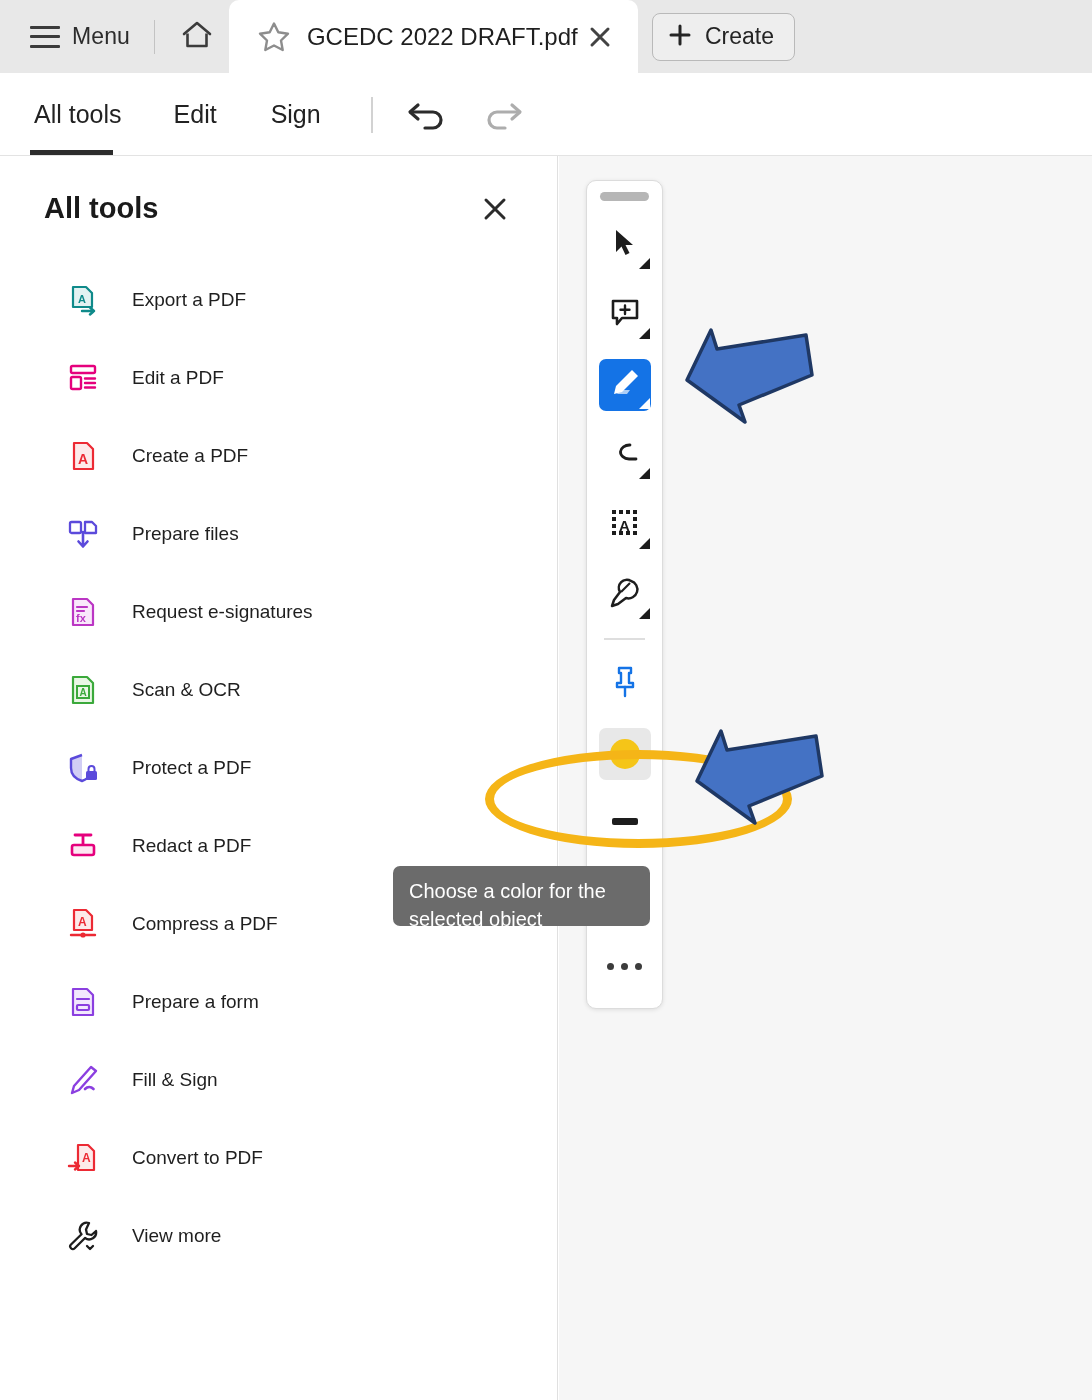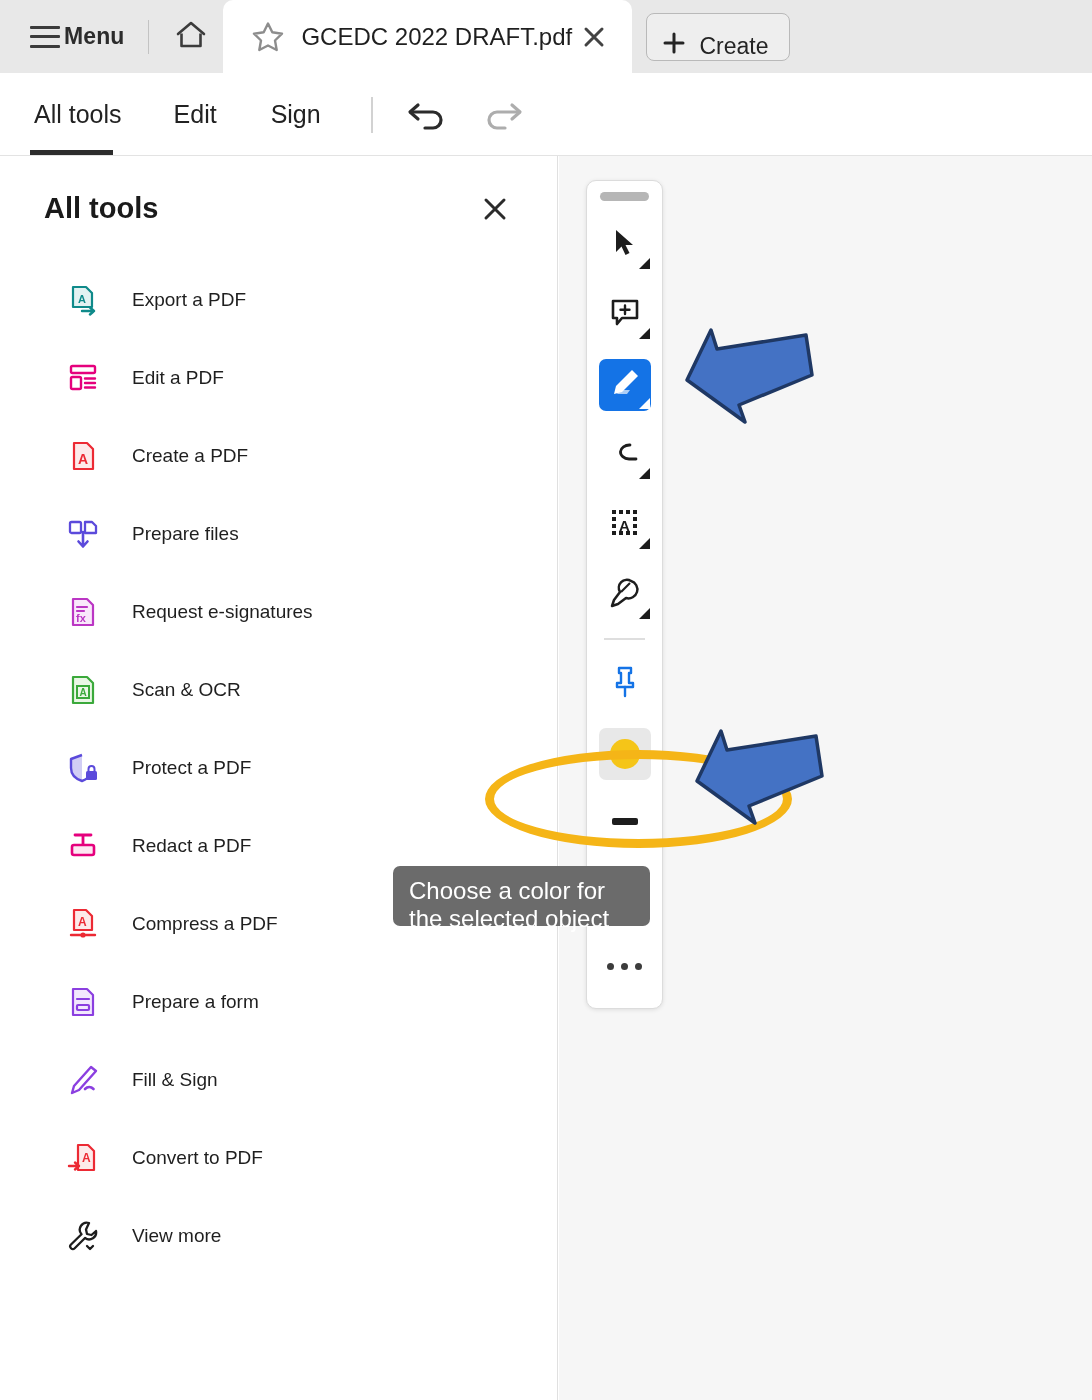--- a/index.html
+++ b/index.html
@@ -11,24 +11,23 @@
   }
   #app { position: relative; width: 1092px; height: 1400px; }
 
   
   .tabbar {
     position: absolute; left: 0; top: 0; width: 1092px; height: 73px;
     background: #e8e8e8;
     display: flex; align-items: center;
   }
   .menu-btn {
-    display: flex; align-items: center; gap: 4px;
+    display: flex; align-items: center; gap: 12px;
     margin-left: 26px; height: 48px; padding: 0 4px;
     cursor: pointer;
-    font-weight: bold;
   }
   .hamburger { width: 30px; height: 22px; display: flex; flex-direction: column; justify-content: space-between; }
   .hamburger i { display: block; height: 3px; background: #3b3b3b; border-radius: 1px; }
   .menu-label { font-size: 23px; color: #2c2c2c; letter-spacing: .1px; }
 
   .vdiv { width: 1px; height: 34px; background: #c3c3c3; margin: 0 20px; }
 
   .home-btn { width: 44px; height: 44px; display: flex; align-items: center; justify-content: center; cursor: pointer; }
 
   .tab {
@@ -43,21 +42,21 @@
   }
   .tab-close {
     position: absolute; right: 24px; top: 50%; transform: translateY(-50%);
     width: 28px; height: 28px; display: flex; align-items: center; justify-content: center;
     cursor: pointer;
   }
   .create-btn {
     margin-left: 14px; height: 48px; padding: 0 20px 0 14px;
     border: 1px solid #b9b9b9; border-radius: 8px;
     background: #eeeeee;
-    display: flex; align-items: flex-end; gap: 12px; cursor: pointer;
+    display: flex; align-items: center; gap: 12px; cursor: pointer;
   }
   .create-label { font-size: 23px; color: #242424; }
 
   
   .toolrow {
     position: absolute; left: 0; top: 73px; width: 1092px; height: 83px;
     background: #ffffff;
     display: flex; align-items: center;
   }
   .toolrow-item {
@@ -157,21 +156,21 @@
     pointer-events: none;
   }
   .anno-arrow { position: absolute; pointer-events: none; }
   #arrow-1 { left: 684px; top: 327px; width: 130px; height: 104px; }
   #arrow-2 { left: 694px; top: 728px; width: 130px; height: 104px; }
 
   .tooltip {
     position: absolute; left: 393px; top: 866px; width: 257px; height: 60px;
     background: #6b6b6b; border-radius: 7px;
     padding: 11px 16px;
-    color: #ffffff; font-size: 24px; line-height: 28px;
+    color: #ffffff; font-size: 20px; line-height: 28px;
   }
 </style>
 </head>
 <body>
 
 <div id="app">
 
   <div class="tabbar">
     <div class="menu-btn">
       <span class="hamburger">

